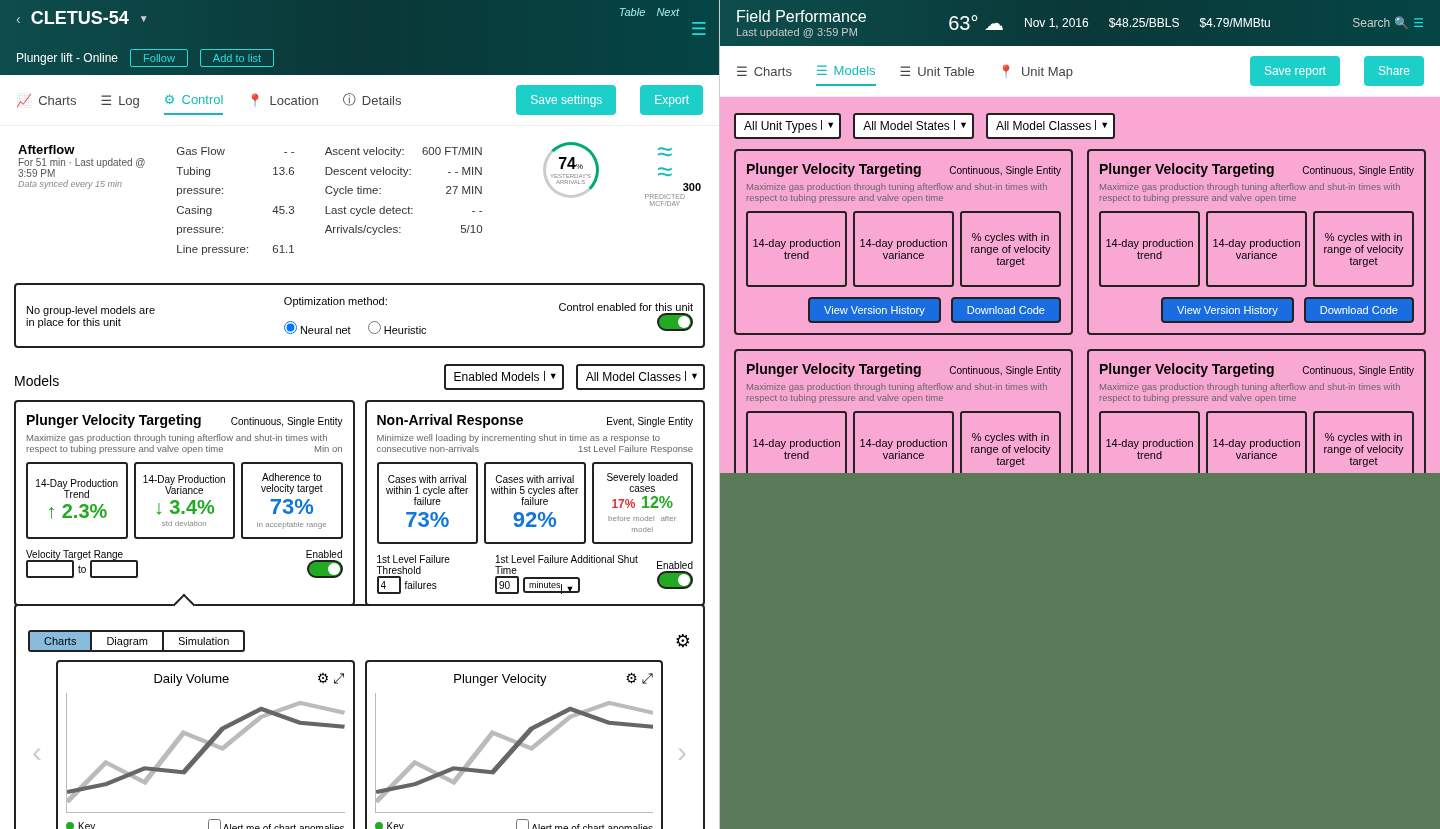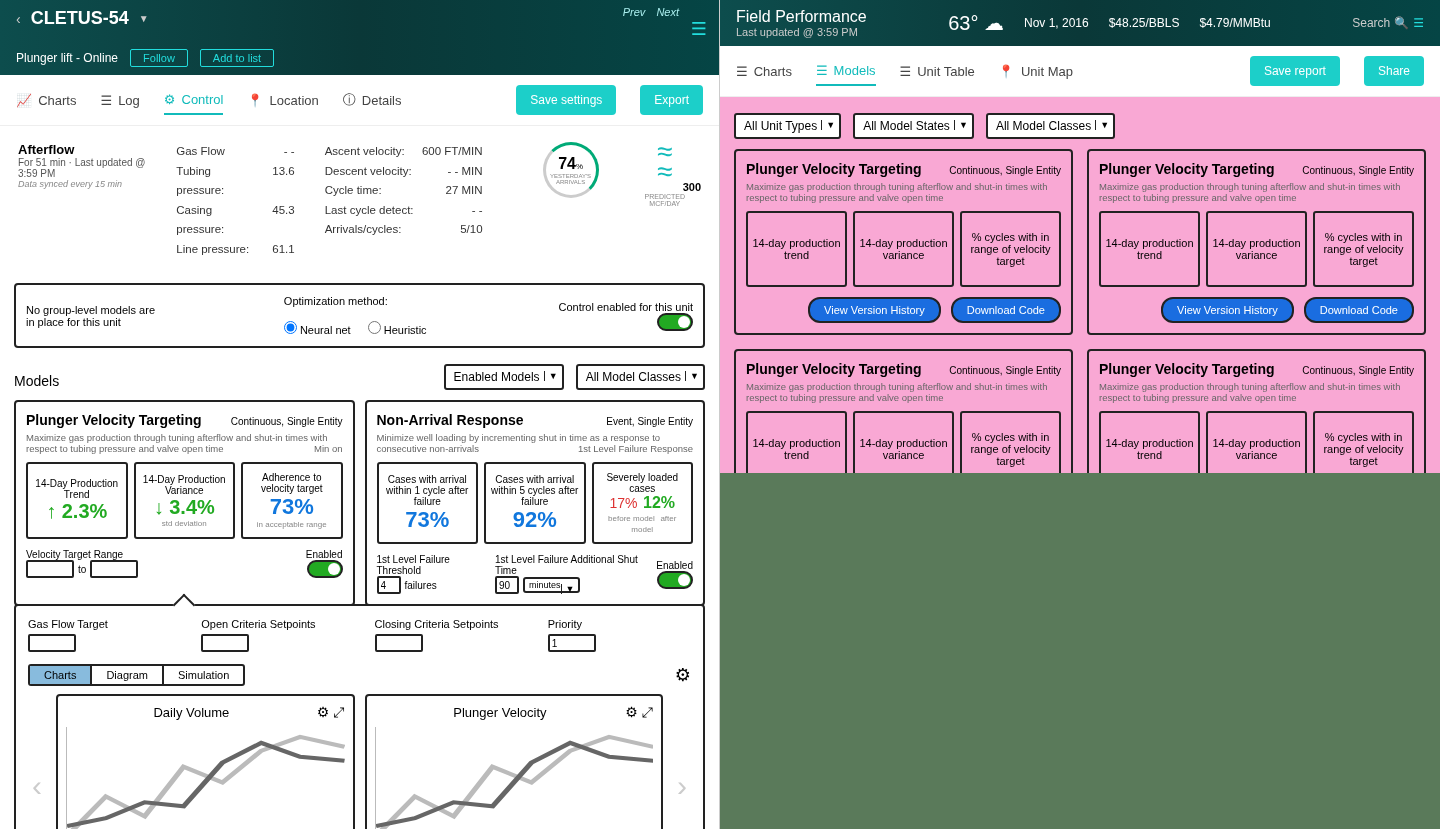--- a/index.html
+++ b/index.html
@@ -66,21 +66,21 @@
 .model-card { border: 2px solid #222; border-radius: 4px; padding: 10px; flex: 1; }
 .model-head { display: flex; justify-content: space-between; align-items: baseline; }
 .model-head .name { font-size: 14px; font-weight: 600; }
 .model-head .type { font-size: 10px; }
 .model-desc { font-size: 9.5px; color: #666; margin: 4px 0 8px; }
 .model-desc .right { float: right; }
 .metric-row { display: flex; gap: 6px; }
 .metric-box { border: 2px solid #222; border-radius: 3px; padding: 8px 4px; text-align: center; flex: 1; font-size: 10px; display: flex; flex-direction: column; justify-content: center; }
 .metric-box .val-green { color: #2a2; font-size: 20px; font-weight: 600; }
 .metric-box .val-blue { color: #17d; font-size: 22px; font-weight: 600; }
-.metric-box .val-red { color: #d33; font-size: 14px; font-weight: 400; display: inline; }
+.metric-box .val-red { color: #d33; font-size: 12px; font-weight: 700; display: inline; }
 .metric-box .val-g2 { color: #2a2; font-size: 16px; font-weight: 600; display: inline; }
 .metric-box .cap { font-size: 8px; color: #888; }
 .arrow-up::before { content: '↑'; font-weight: bold; }
 .arrow-dn::before { content: '↓'; font-weight: bold; }
 
 .model-foot { display: flex; align-items: center; justify-content: space-between; font-size: 10px; margin-top: 10px; gap: 8px; }
 .range-inp { display: flex; align-items: center; gap: 4px; }
 .inp-sk { border: 2px solid #222; border-radius: 2px; width: 48px; height: 18px; font-size: 10px; padding: 0 2px; }
 .inp-sk.sm { width: 24px; }
 
@@ -99,21 +99,21 @@
 .charts-row { display: flex; gap: 10px; margin-top: 8px; align-items: center; }
 .chart-box { border: 2px solid #222; border-radius: 4px; padding: 8px; flex: 1; }
 .chart-title-row { display: flex; align-items: center; }
 .chart-title-row .title { flex: 1; text-align: center; font-size: 13px; }
 .chart-title-row .icons { font-size: 14px; }
 .chart-area { height: 120px; position: relative; border-left: 1px solid #bbb; border-bottom: 1px solid #bbb; margin: 6px 0; }
 .chart-legend { display: flex; justify-content: space-between; align-items: center; font-size: 10px; }
 .key-dot { display: inline-block; width: 8px; height: 8px; background: #2a2; border-radius: 50%; margin-right: 4px; }
 .nav-arrow { font-size: 30px; color: #ccc; cursor: pointer; padding: 0 4px; }
 
-.btn-blue { background: #1a6de0; color: #fff; border: 2px solid #222; padding: 5px 14px; font-size: 11px; cursor: pointer; border-radius: 12px; }
+.btn-blue { background: #1a6de0; color: #fff; border: 2px solid #222; padding: 5px 14px; font-size: 11px; cursor: pointer; border-radius: 4px; }
 .btn-row-right { display: flex; justify-content: flex-end; gap: 10px; margin-top: 10px; }
 
 .fp-grid { display: flex; flex-wrap: wrap; gap: 14px; }
 .fp-card { border: 2px solid #222; border-radius: 4px; padding: 10px; width: calc(50% - 7px); }
 .fp-metric-row { display: flex; gap: 6px; margin-top: 6px; }
 .fp-metric { border: 2px solid #222; border-radius: 3px; padding: 18px 4px; text-align: center; flex: 1; font-size: 11px; display: flex; align-items: center; justify-content: center; }
 .right-content { background: #f9a8d4; height: 520px; overflow-y: auto; }
 .green-bg { background: #5a7a5a; flex: 1; }
 
 svg.line-chart { width: 100%; height: 100%; }
@@ -123,21 +123,21 @@
 <body>
 
 <div class="panel panel-left">
   <div class="header">
     <div class="header-row1">
       <span class="header-chevron">‹</span>
       <span class="header-title">CLETUS-54</span>
       <span class="header-drop">▼</span>
     </div>
     <div class="header-nav">
-      <span>Prev</span>
+      <span>Table</span>
       <span>Next</span>
     </div>
     <span class="header-icon">☰</span>
     <div class="header-row2">
       <span>Plunger lift - Online</span>
       <span class="pill">Follow</span>
       <span class="pill">Add to list</span>
     </div>
   </div>
 
@@ -328,26 +328,20 @@
           </div>
           <div style="text-align:right">
             <div>Enabled</div>
             <span class="toggle"></span>
           </div>
         </div>
       </div>
     </div>
 
     <div class="setpoints">
-      <div class="setpoints-row">
-        <div><label>Gas Flow Target</label><input class="inp-sk" style=""></div>
-        <div><label>Open Criteria Setpoints</label><input class="inp-sk" style=""></div>
-        <div><label>Closing Criteria Setpoints</label><input class="inp-sk" style=""></div>
-        <div><label>Priority</label><input class="inp-sk" value="1" style=""></div>
-      </div>
 
       <span class="gear-right">⚙</span>
       <div class="tabbar-sk">
         <div class="on">Charts</div>
         <div>Diagram</div>
         <div>Simulation</div>
       </div>
 
       <div class="charts-row">
         <div class="nav-arrow">‹</div>

